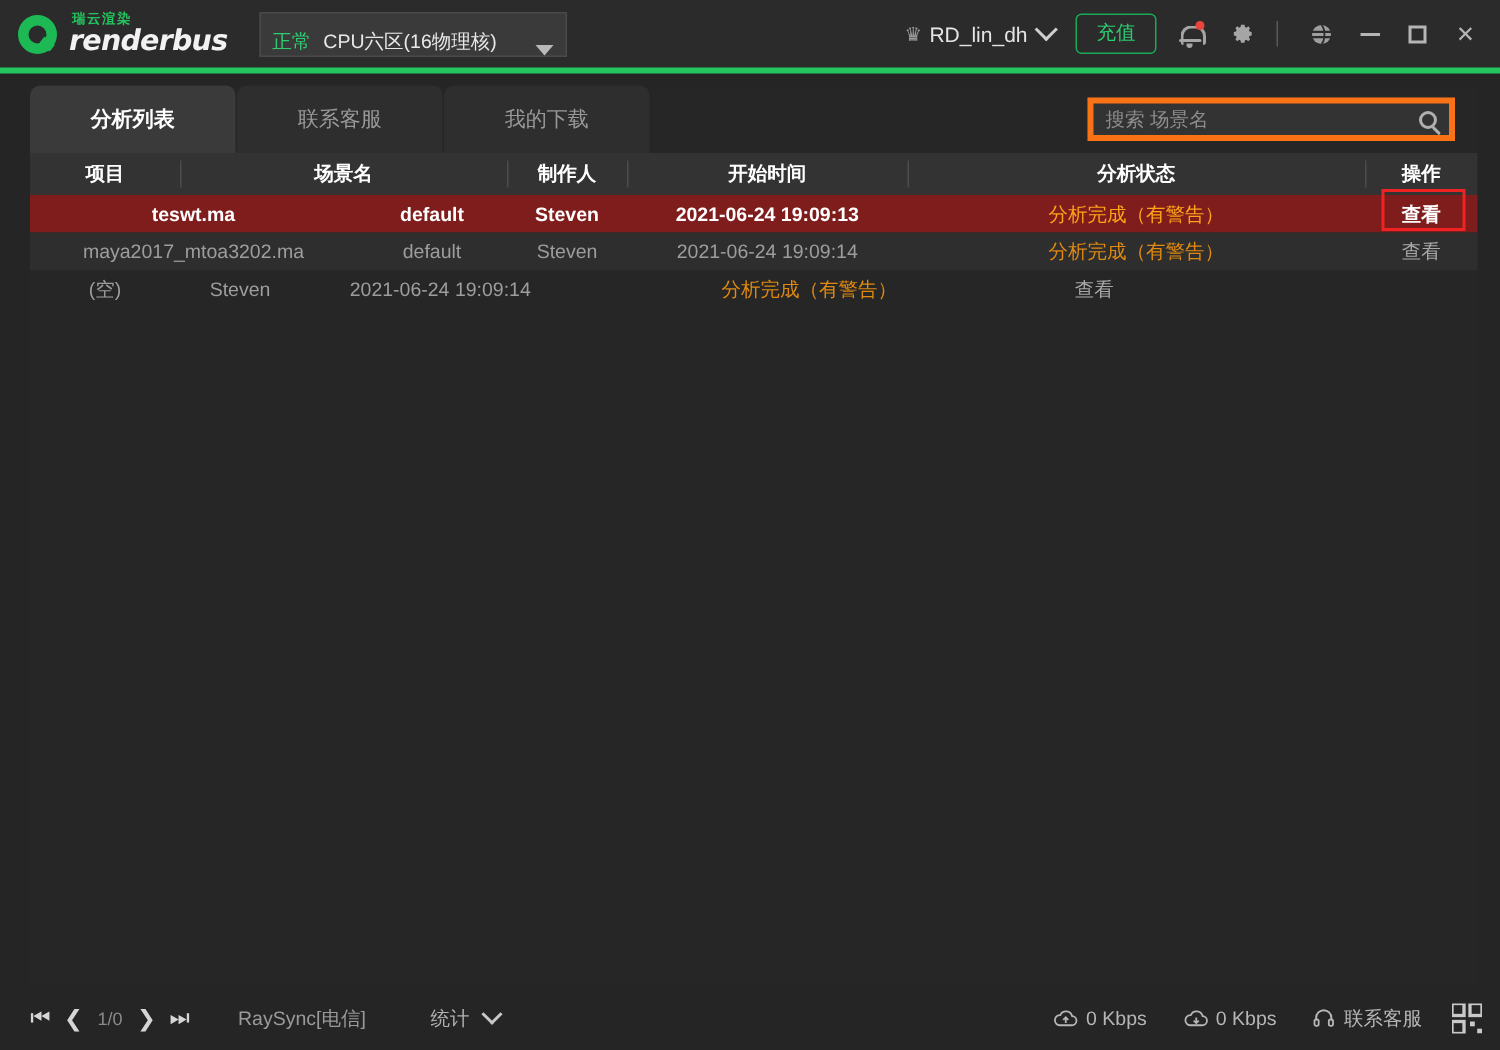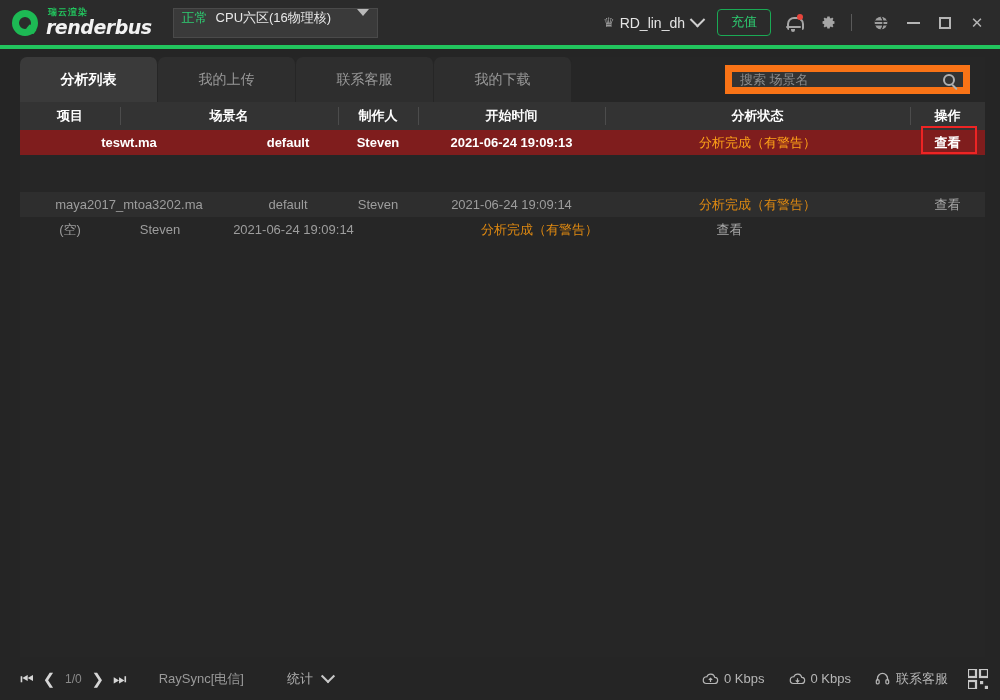--- a/index.html
+++ b/index.html
@@ -28,21 +28,21 @@
   }
   .logo-en {
     font-size: 19px; font-weight: bold; color: #f2f2f2;
     font-style: italic; letter-spacing: -0.5px; display: block;
     font-family: "DejaVu Sans", sans-serif;
   }
 
   .zone-select {
     margin-left: 21px; width: 205px; height: 30px;
     background: #3a3a3a; border: 1px solid #4a4a4a;
-    display: flex; align-items: flex-start; padding: 0 8px;
+    display: flex; align-items: flex-end; padding: 0 8px;
     cursor: pointer;
   }
   .zone-status { color: #2ecc71; font-size: 13px; margin-right: 8px; white-space: nowrap; }
   .zone-name { color: #e8e8e8; font-size: 13px; white-space: nowrap; flex: 1; }
   .zone-caret {
     width: 0; height: 0; border-left: 6px solid transparent;
     border-right: 6px solid transparent; border-top: 7px solid #b9b9b9;
     margin-left: 4px;
   }
 
@@ -103,21 +103,21 @@
   .tab {
     width: 138px; height: 45px; display: flex; align-items: center;
     justify-content: center; font-size: 14px; color: #999999;
     background: #2e2e2e; border-radius: 7px 7px 0 0; cursor: pointer;
     border-right: 1px solid #262626;
   }
   .tab.active { background: #3a3a3a; color: #ffffff; font-weight: bold; margin-top: 44px; }
 
   .searchbox {
     position: absolute; right: 15px; top: 8px; width: 245px; height: 29px;
-    background: #333333; border: 7px solid #f97316;
+    background: #333333; border: 4px solid #f97316;
     display: flex; align-items: center; padding: 0 8px;
   }
   .searchbox input {
     flex: 1; background: transparent; border: none; outline: none;
     color: #d5d5d5; font-size: 13px; font-family: inherit;
   }
   .searchbox input::placeholder { color: #8d8d8d; }
   .search-glass {
     width: 12px; height: 12px; border: 2px solid #b0b0b0; border-radius: 50%;
     position: relative; flex: 0 0 12px; margin-left: 4px; cursor: pointer;
@@ -144,21 +144,21 @@
   .c-author { width: 80px; }
   .c-time   { width: 187px; }
   .c-status { width: 305px; }
   .c-act    { width: 75px; }
 
   .trow {
     display: flex; height: 25px; align-items: center;
     font-size: 13px; color: #9d9d9d;
   }
   .trow .td { display: flex; align-items: center; justify-content: center; height: 25px; }
-  .trow.odd  { background: #2e2e2e; margin-top: 37px; }
+  .trow.odd  { background: #2e2e2e; }
   .trow.even { background: #262626; }
   .trow.selected { background: #7f1d1d; color: #ffffff; font-weight: bold; }
   .trow.selected .status { color: #ffa318; }
   .status { color: #e08a11; font-weight: normal; }
   .action-link { color: #a8a8a8; cursor: pointer; }
   .trow.selected .action-link { color: #ffffff; }
   .action-cell { position: relative; }
   .hl-box {
     position: absolute; left: 11px; top: -4px; width: 56px; height: 28px;
     border: 2px solid #ee2424; pointer-events: none;
@@ -262,21 +262,20 @@
       <div class="winctl">
         <span>✕</span>
       </div>
     </div>
   </div>
 
   <div class="panel">
 
     <div class="tabbar">
       <div class="tab active">分析列表</div>
-      <div class="tab">我的上传</div>
       <div class="tab">联系客服</div>
       <div class="tab">我的下载</div>
 
       <div class="searchbox">
         <input type="text" placeholder="搜索 场景名" style="">
         <span class="search-glass"></span>
       </div>
     </div>
 
     <div class="table">

